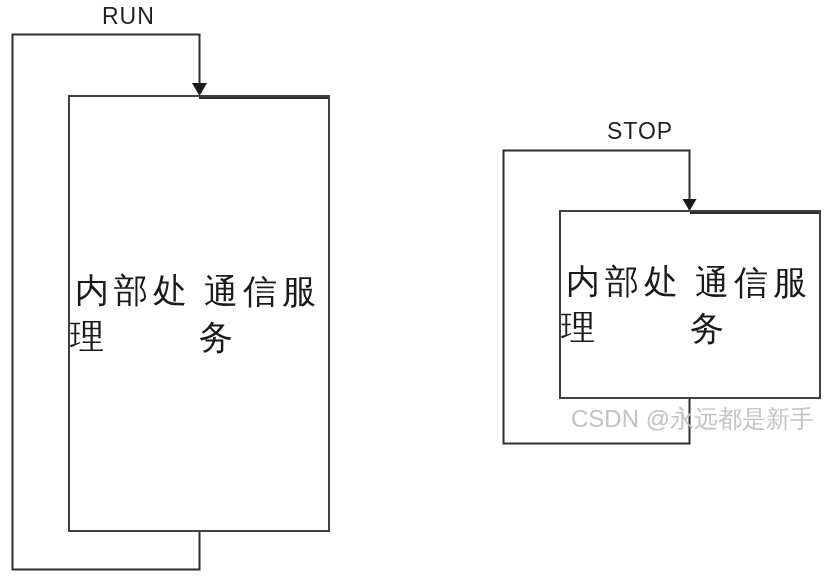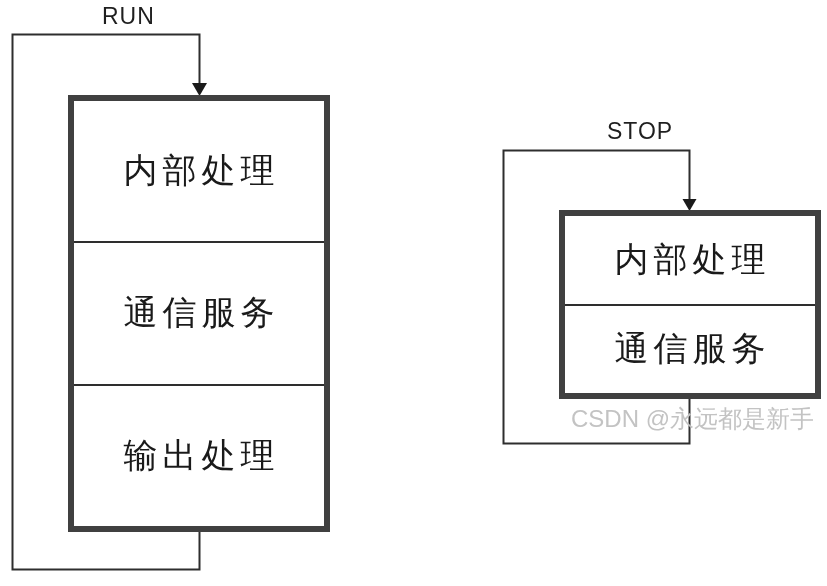--- a/index.html
+++ b/index.html
@@ -19,23 +19,23 @@
     font-weight: 500;
     color: #1f1f1f;
     letter-spacing: 1px;
     white-space: nowrap;
   }
   #run-label  { left: 102px; top: 3px; }
   #stop-label { left: 589px; top: 118px; margin-left: 18px; }
   .stack {
     position: absolute;
     display: flex;
-    flex-direction: column;
+    flex-direction: row;
     box-sizing: border-box;
-    border: 6px solid #404040;
+    border: 2px solid #404040;
     background: #ffffff;
   }
   #run-stack  { left: 68px;  top: 95px;  width: 262px; height: 437px; }
   #stop-stack { left: 559px; top: 210px; width: 262px; height: 189px; }
   .cell {
     flex: 1;
     display: flex;
     align-items: center;
     justify-content: center;
     font-family: "Liberation Serif", "DejaVu Serif", serif;
@@ -67,21 +67,20 @@
 
     <path d="M 689.5 397 L 689.5 443.5 L 503.5 443.5 L 503.5 150.5 L 689.5 150.5 L 689.5 201" fill="none" stroke="#2e2e2e" stroke-width="2"></path>
     <polygon points="682.5,199 696.5,199 689.5,211" fill="#1a1a1a"></polygon>
   </svg>
 
   <span class="loop-label" id="run-label">RUN</span>
 
   <div class="stack" id="run-stack">
     <div class="cell">内部处理</div>
     <div class="cell">通信服务</div>
-    <div class="cell">输出处理</div>
   </div>
 
   <span class="loop-label" id="stop-label">STOP</span>
 
   <div class="stack" id="stop-stack">
     <div class="cell">内部处理</div>
     <div class="cell">通信服务</div>
   </div>
 
   <div class="watermark">CSDN @永远都是新手</div>

